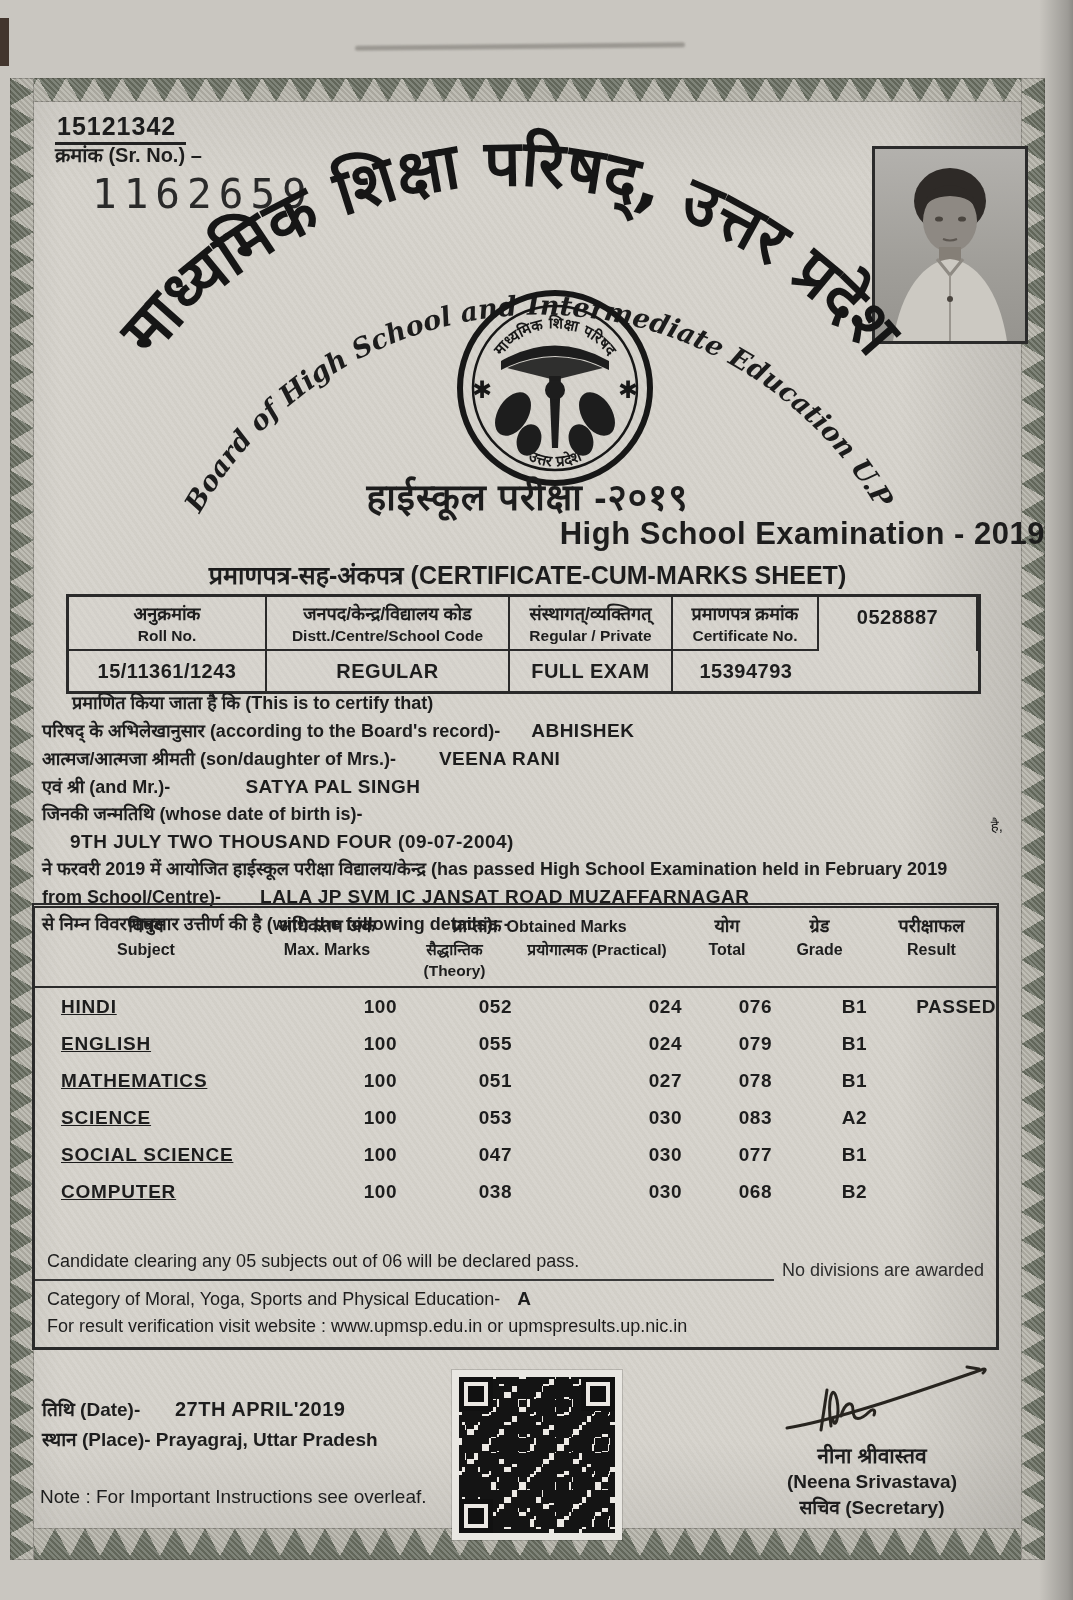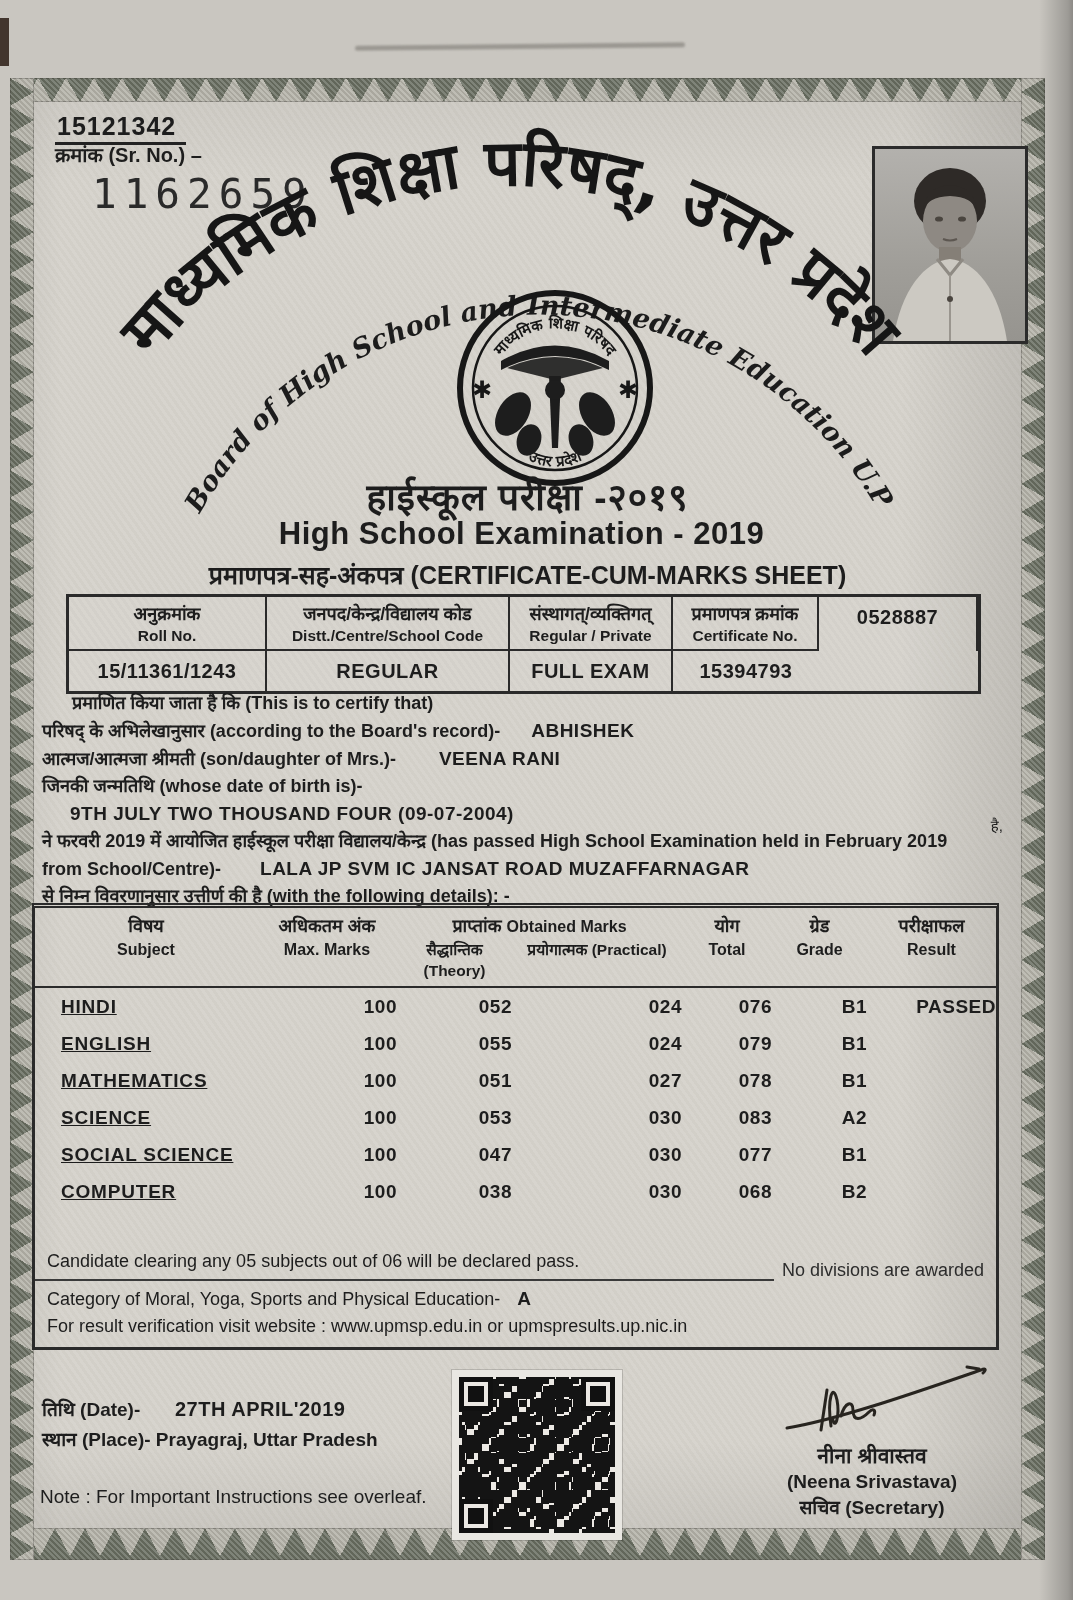--- a/index.html
+++ b/index.html
@@ -56,21 +56,21 @@
     font-family:"DejaVu Sans Mono", monospace; letter-spacing:7px; color:#2a2a2a; }
 
   
   .photo { left:862px; top:68px; width:156px; height:198px; border:3px solid #2b2b2b;
     background:#a9a7a3; overflow:hidden; }
 
   
   .arcsvg { left:45px; top:40px; width:945px; height:445px; }
 
   .exam-hi { left:0; right:0; top:392px; text-align:center; font-size:37px; font-weight:700; letter-spacing:1px; }
-  .exam-en { left:0; right:12px; top:438px; text-align:center; font-size:31px; font-weight:700; letter-spacing:0.5px; }
+  .exam-en { left:0; right:0; top:438px; text-align:right; font-size:31px; font-weight:700; letter-spacing:0.5px; }
   .sheet-title { left:0; right:0; top:479px; text-align:center; font-size:25px; font-weight:700; }
 
   
   .itable { left:56px; top:516px; width:915px; display:grid;
     grid-template-columns:198px 243px 163px 146px 1fr;
     border:3px solid #2a2a2a; background:rgba(255,255,255,0.04); }
   .ith { border-right:2px solid #2a2a2a; border-bottom:2px solid #2a2a2a;
     text-align:center; padding:5px 2px 4px; }
   .ith:nth-child(5) { border-right:none; }
   .ith .hi { display:block; font-size:18px; font-weight:700; line-height:24px; }
@@ -246,20 +246,24 @@
     <div class="c1 lbl">प्रमाणित किया जाता है कि (This is to certify that)</div>
     <div>
       <span class="lbl">परिषद् के अभिलेखानुसार (according to the Board's record)-</span>
       <span class="val" style="margin-left:26px;margin-top:6px;">ABHISHEK</span>
     </div>
     <div>
       <span class="lbl">आत्मज/आत्मजा श्रीमती (son/daughter of Mrs.)-</span>
       <span class="val" style="margin-left:38px;">VEENA RANI</span>
     </div>
     <div>
+      <span class="lbl">एवं श्री (and Mr.)-</span>
+      <span class="val" style="margin-left:70px;">SATYA PAL SINGH</span>
+    </div>
+    <div>
       <span class="lbl">जिनकी जन्मतिथि (whose date of birth is)-</span>
     </div>
     <div style="padding-left:28px;">
       <span class="val">9TH JULY TWO THOUSAND FOUR (09-07-2004)</span>
     </div>
     <div>
       <span class="lbl">ने फरवरी 2019 में आयोजित हाईस्कूल परीक्षा विद्यालय/केन्द्र (has passed High School Examination held in February 2019</span>
     </div>
     <div>
       <span class="lbl">from School/Centre)-</span>

